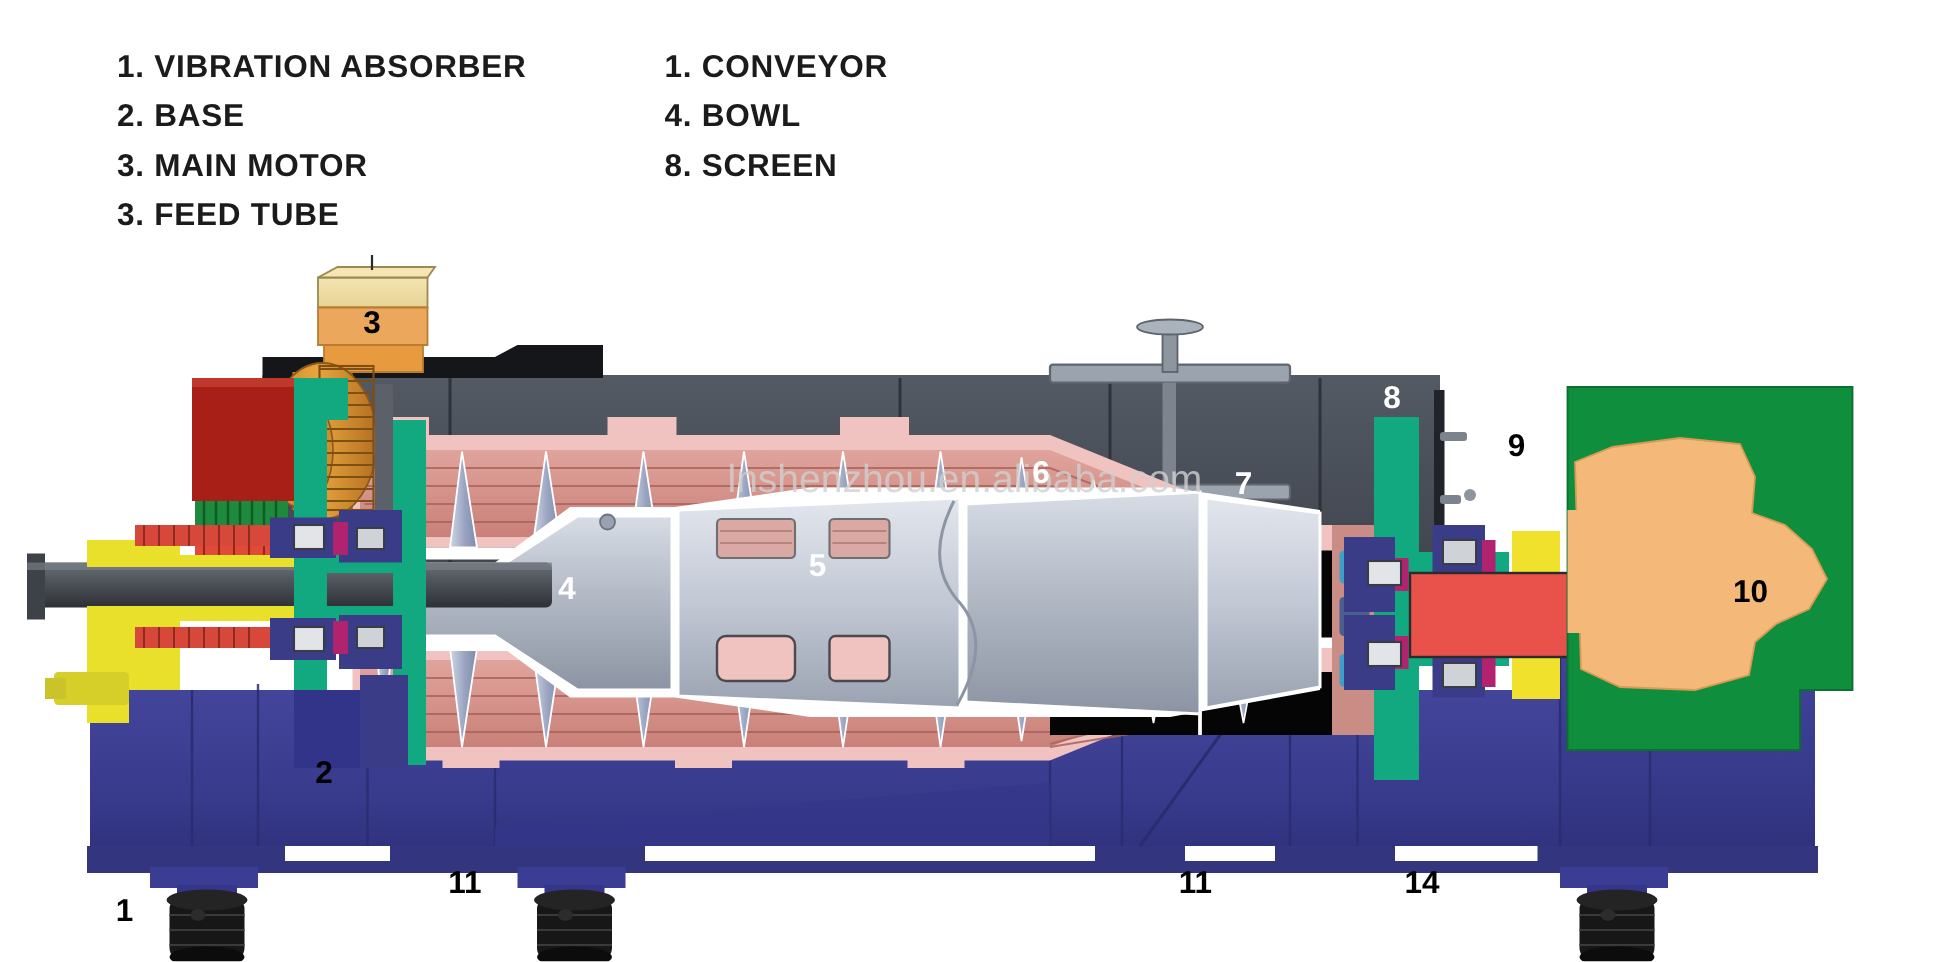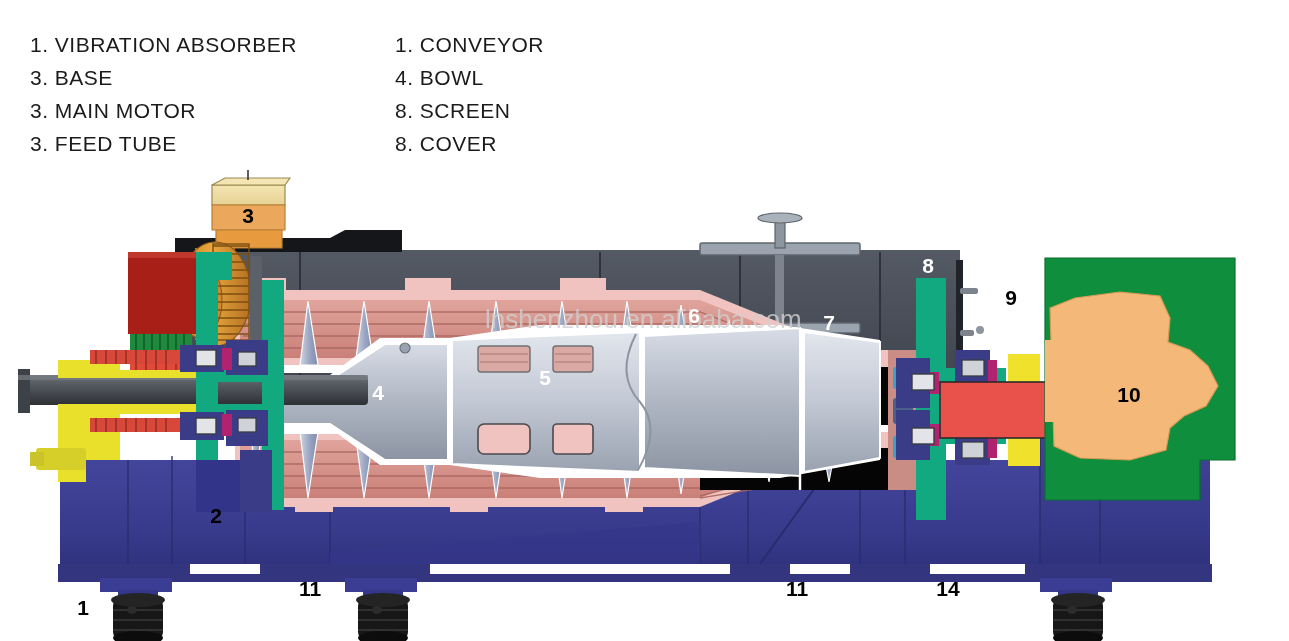--- a/index.html
+++ b/index.html
@@ -11,21 +11,21 @@
   #page{position:absolute;inset:0;width:1289px;height:641px;background:#fff;}
 
   
   .legend{position:absolute;left:0;top:0;width:1289px;height:170px;}
   .legend-col{position:absolute;top:28px;}
   .legend-col.c1{left:30px;width:360px;}
   .legend-col.c2{left:395px;width:270px;}
   .legend-col.c3{left:678px;width:400px;}
   .legend-item{
     font-size:21px;line-height:33px;letter-spacing:.5px;
-    color:#1b1b1b;white-space:nowrap;font-weight:400;
+    color:#1b1b1b;white-space:nowrap;font-weight:700;margin-left:48px;
   }
 
   
   .machine{position:absolute;left:0;top:160px;width:1289px;height:481px;}
   svg{display:block;}
 
   
   .callout{
     position:absolute;font-weight:bold;font-size:21px;line-height:21px;
     color:#000;text-align:center;pointer-events:none;
@@ -34,30 +34,29 @@
 </style>
 </head>
 <body>
 
 <div id="page">
 
   <div class="legend">
 
     <div class="legend-col c1">
       <div class="legend-item">1. VIBRATION ABSORBER</div>
-      <div class="legend-item">3. BASE</div>
+      <div class="legend-item">2. BASE</div>
       <div class="legend-item">3. MAIN MOTOR</div>
       <div class="legend-item">3. FEED TUBE</div>
     </div>
 
     <div class="legend-col c2">
       <div class="legend-item">1. CONVEYOR</div>
       <div class="legend-item">4. BOWL</div>
       <div class="legend-item">8. SCREEN</div>
-      <div class="legend-item">8. COVER</div>
     </div>
 
 
   </div>
 
   <div class="machine">
 
     <svg width="1289" height="481" viewBox="0 0 1289 481">
       <defs>
         <linearGradient id="gShaft" x1="0" y1="0" x2="0" y2="1">
@@ -472,20 +471,20 @@
 
     <div class="callout" style="left:72px;  top:437px; width:22px;">1</div>
     <div class="callout" style="left:205px; top:345px; width:22px;">2</div>
     <div class="callout" style="left:237px; top:45px;  width:22px;">3</div>
     <div class="callout light" style="left:367px; top:222px; width:22px;">4</div>
     <div class="callout light" style="left:534px; top:207px; width:22px;">5</div>
     <div class="callout light" style="left:683px; top:145px; width:22px;">6</div>
     <div class="callout light" style="left:818px; top:152px; width:22px;">7</div>
     <div class="callout light" style="left:917px; top:95px;  width:22px;">8</div>
     <div class="callout" style="left:1000px;top:127px; width:22px;">9</div>
-    <div class="callout" style="left:1115px;top:224px; width:28px;">10</div>
+    <div class="callout" style="left:1153px;top:224px; width:28px;">10</div>
     <div class="callout" style="left:296px; top:418px; width:28px;">11</div>
     <div class="callout" style="left:783px; top:418px; width:28px;">11</div>
     <div class="callout" style="left:934px; top:418px; width:28px;">14</div>
 
   </div>
 
 </div>
 
 </body></html>

